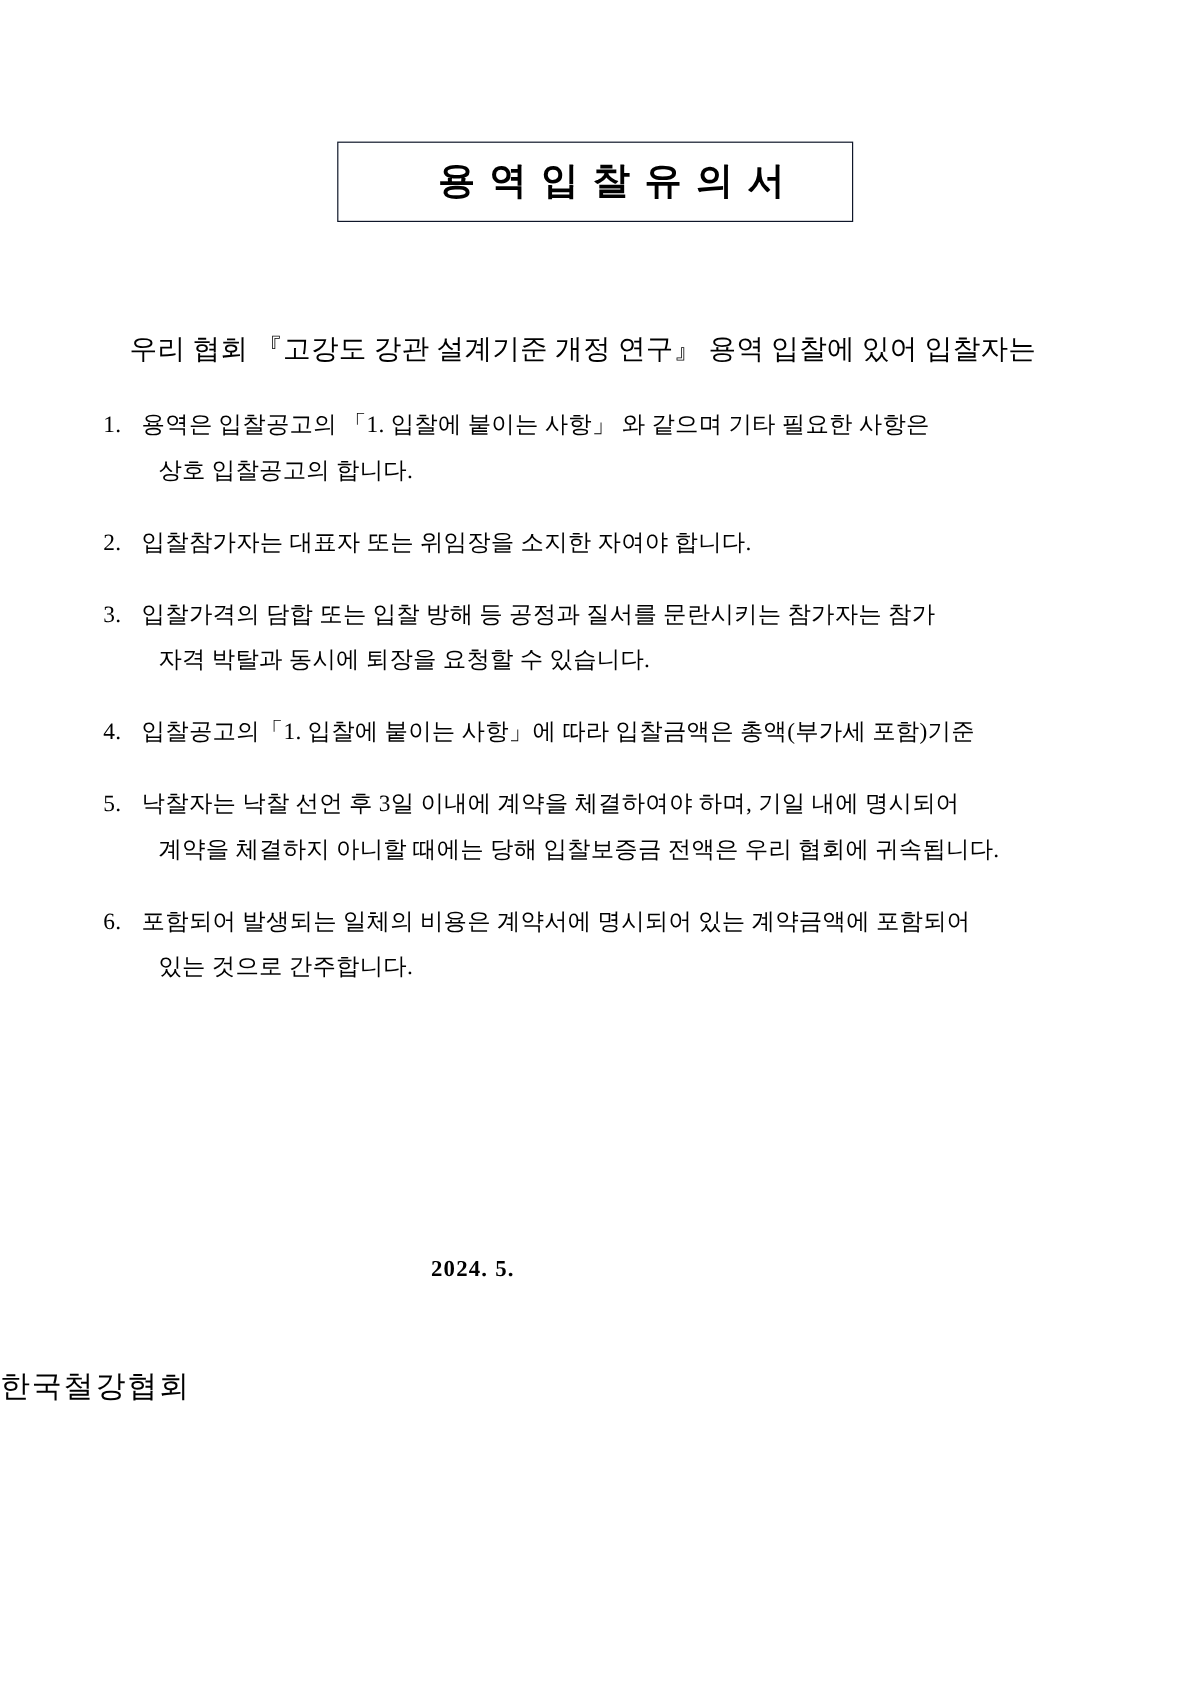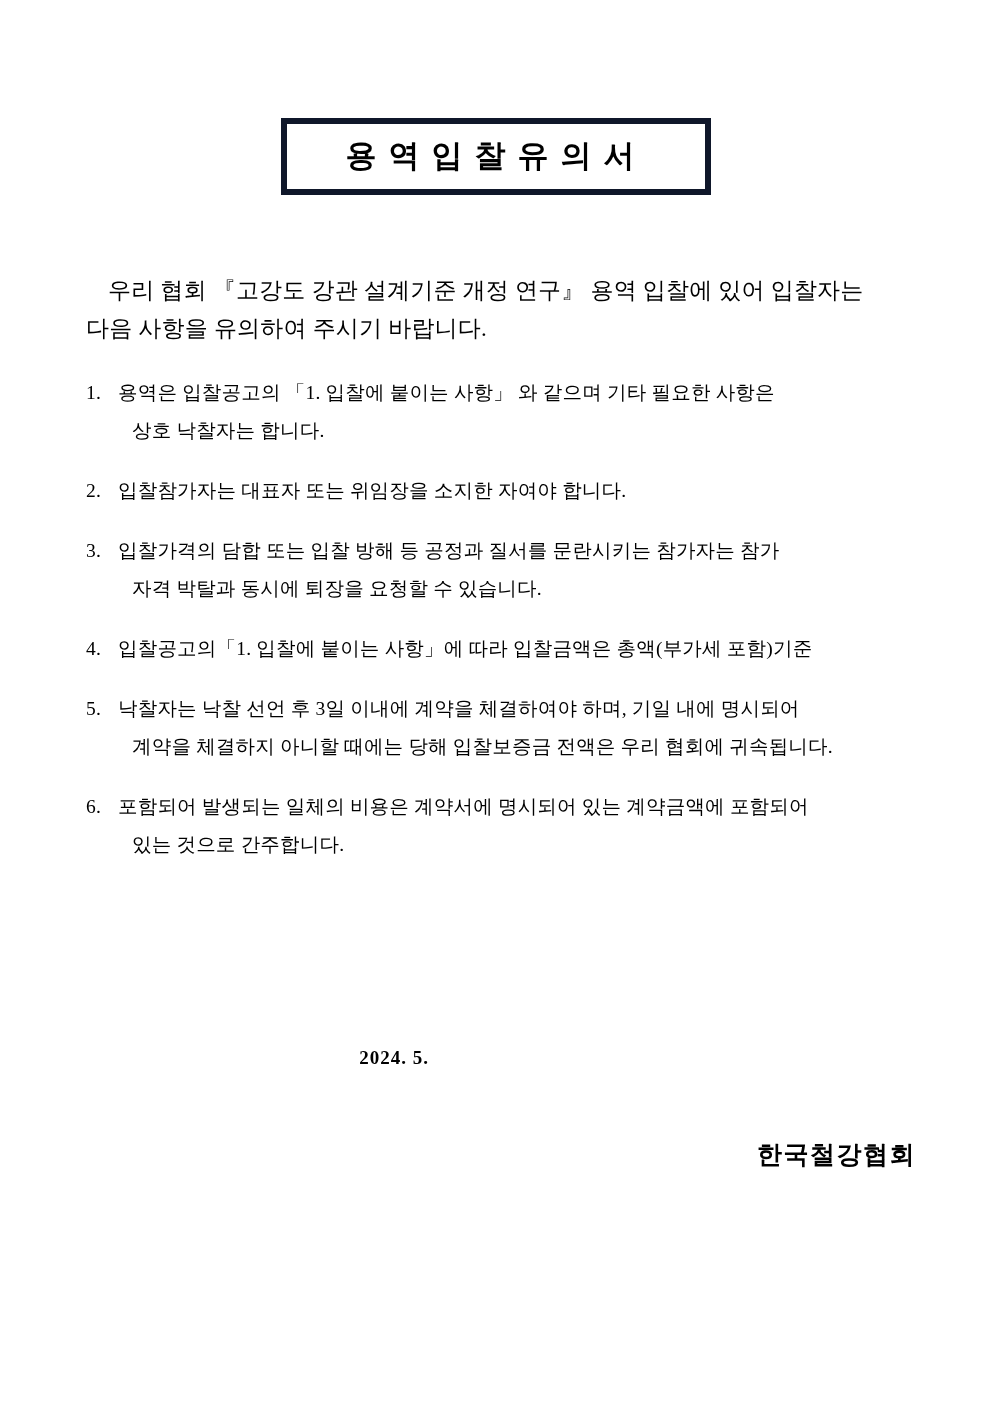--- a/index.html
+++ b/index.html
@@ -25,24 +25,24 @@
   
   .title-wrap {
     position: absolute;
     top: 118px;
     left: 0;
     width: 992px;
     display: flex;
     justify-content: center;
   }
   .title-box {
-    border: 6px solid #0f172a;
+    border: 1px solid #0f172a;
     padding: 13px 44px 15px 44px;
     min-width: 430px;
-    text-align: center;
+    text-align: right;
     box-sizing: border-box;
   }
   .title-text {
     font-size: 31px;
     font-weight: bold;
     letter-spacing: 12px;
     line-height: 1.2;
     white-space: nowrap;
     display: block;
   }
@@ -98,49 +98,48 @@
     text-align: center;
     font-size: 19px;
     font-weight: bold;
     letter-spacing: 1px;
   }
   .org-line {
     position: absolute;
     top: 1138px;
     left: 0;
     width: 916px;
-    text-align: right;
+    text-align: left;
     font-size: 25px;
-    font-weight: bold;
+    font-weight: normal;
     letter-spacing: 1.5px;
   }
 </style>
 </head>
 <body>
 
 <div class="page">
 
   <div class="title-wrap">
     <div class="title-box">
       <span class="title-text">용역입찰유의서</span>
     </div>
   </div>
 
   <div class="body-block">
 
     <p class="intro">
       <span class="indent"></span><span>우리 협회 『고강도 강관 설계기준 개정 연구』 용역 입찰에 있어 입찰자는</span><br>
-      <span>다음 사항을 유의하여 주시기 바랍니다.</span>
     </p>
 
     <div class="item">
       <span class="num">1.</span>
       <span class="txt">
         <span>용역은 입찰공고의 「1. 입찰에 붙이는 사항」 와 같으며 기타 필요한 사항은</span>
-        <span class="line2">상호 낙찰자는 합니다.</span>
+        <span class="line2">상호 입찰공고의 합니다.</span>
       </span>
     </div>
 
     <div class="item">
       <span class="num">2.</span>
       <span class="txt">
         <span>입찰참가자는 대표자 또는 위임장을 소지한 자여야 합니다.</span>
       </span>
     </div>
 

